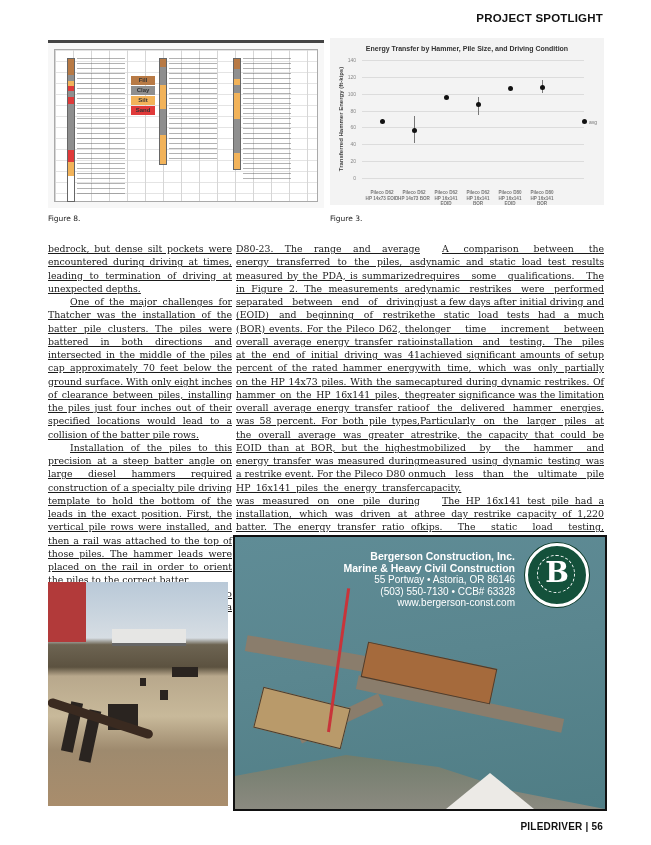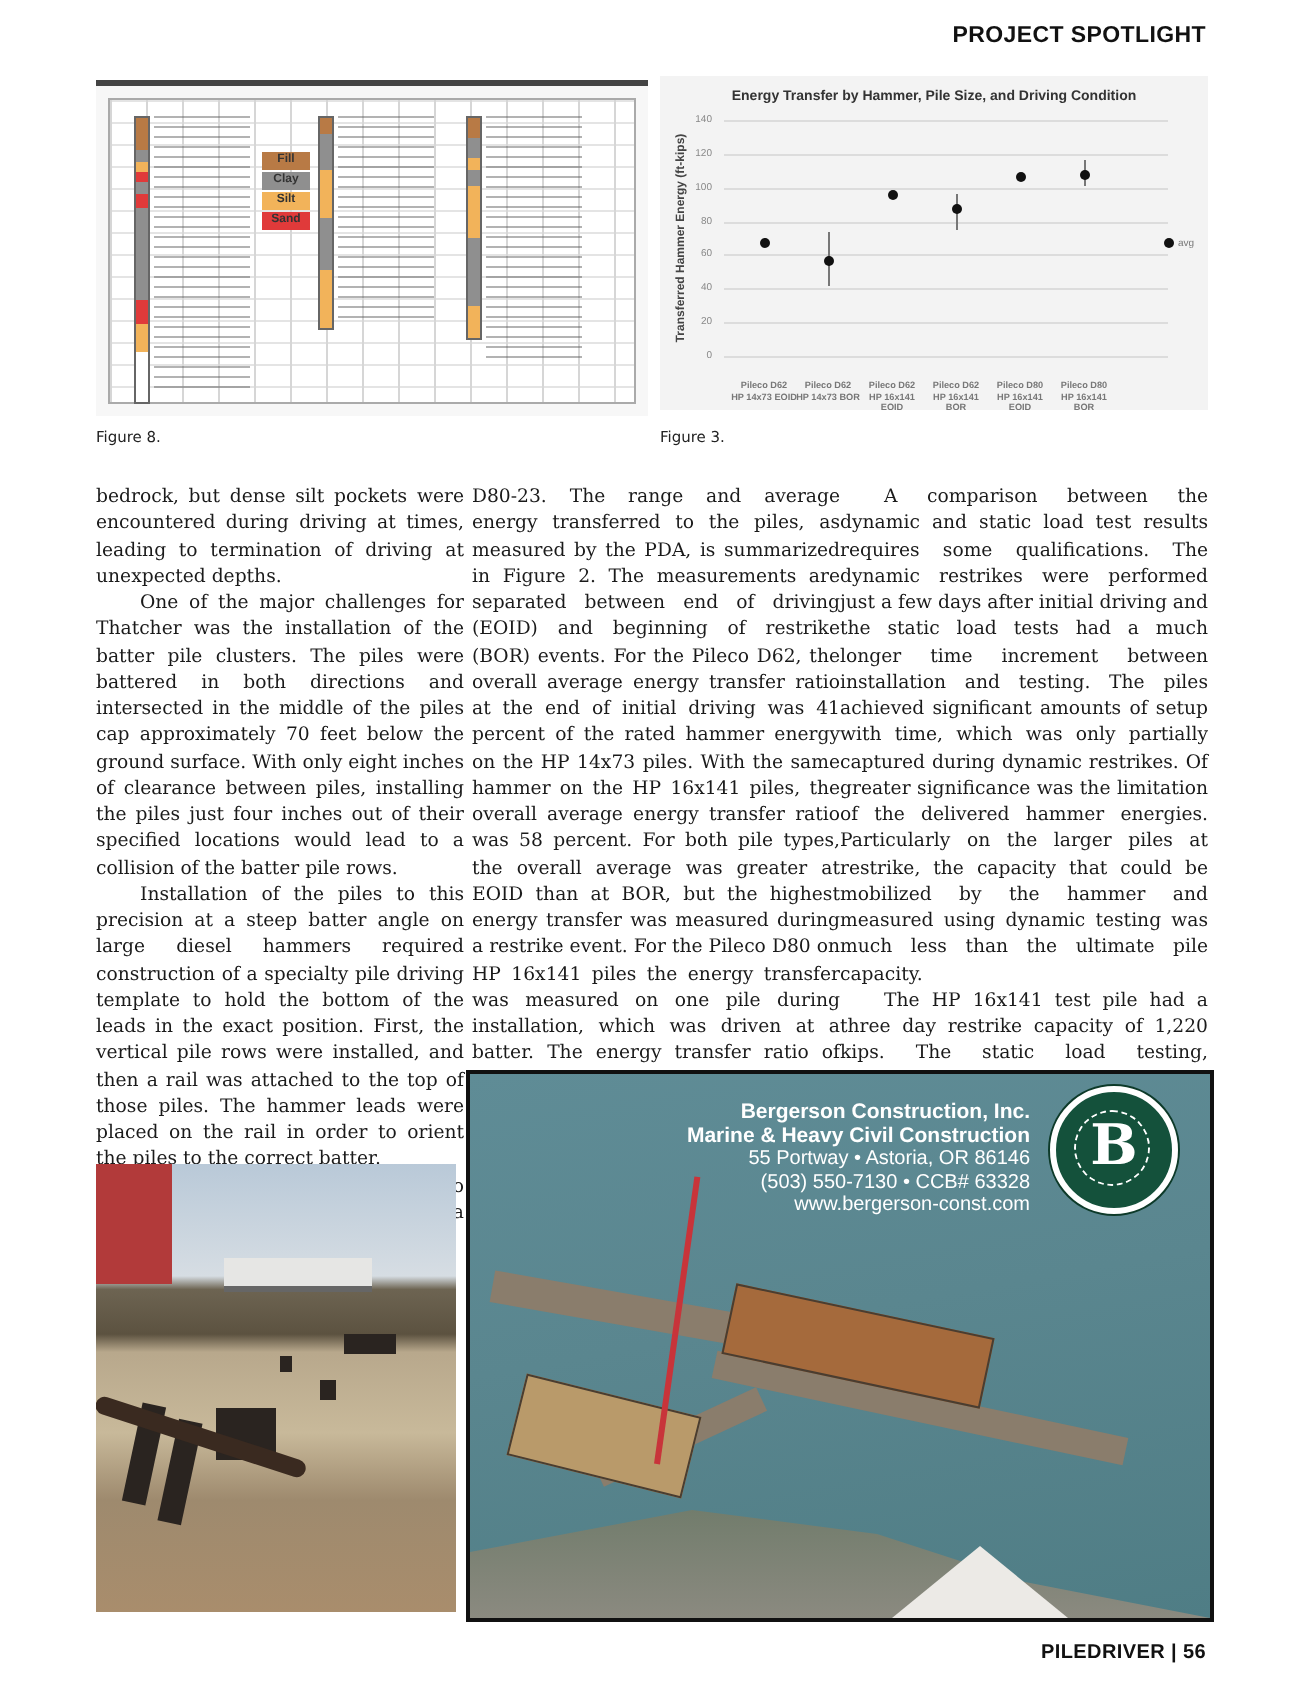--- a/index.html
+++ b/index.html
@@ -20,21 +20,21 @@
   .ylabel { position:absolute; left:-44px; top:78px; transform:rotate(-90deg); font-family:"Liberation Sans", sans-serif; font-weight:bold; font-size:6px; color:#444; width:110px; text-align:center; }
   .plot { position:absolute; left:32px; top:22px; width:222px; height:126px; }
   .gl { position:absolute; left:0; right:0; height:1px; background:#dcdcdc; }
   .yt { position:absolute; left:-20px; font-family:"Liberation Sans", sans-serif; font-size:5px; color:#888; width:14px; text-align:right; }
   .pt { position:absolute; width:5px; height:5px; background:#111; border-radius:50%; margin-left:-2.5px; margin-top:-2.5px; }
   .eb { position:absolute; width:1px; background:#777; }
   .xl { position:absolute; top:130px; width:34px; margin-left:-17px; font-family:"Liberation Sans", sans-serif; font-size:4.6px; font-weight:bold; color:#777; text-align:center; line-height:5.5px; }
   .avg { position:absolute; font-family:"Liberation Sans", sans-serif; font-size:5px; color:#777; }
   .caption { position:absolute; top:214px; font-family:"DejaVu Sans", sans-serif; font-size:7.5px; color:#222; }
   .col { position:absolute; top:242px; width:184px; font-size:9.35px; line-height:13.25px; text-align:justify; hyphens:manual; }
-  .col p { margin:0; text-indent:0; }
+  .col p { margin:0; text-indent:0;text-decoration:underline; }
   .col p.ind { text-indent:22px; }
   .photo1 { position:absolute; left:48px; top:582px; width:180px; height:224px; overflow:hidden;
     background: linear-gradient(to bottom, #b9c9d8 0%, #d6dde3 25%, #6d6452 28%, #5c5240 38%, #b8a88c 42%, #c8b99a 60%, #9e8a6e 75%, #a98d6c 100%); }
   .p1-crane { position:absolute; left:0; top:0; width:38px; height:60px; background:#b23a3a; }
   .p1-bldg { position:absolute; left:64px; top:47px; width:74px; height:14px; background:#e6e6e4; border-bottom:3px solid #666; }
   .p1-pipe { position:absolute; left:0; top:115px; width:110px; height:9px; background:#3a2a20; transform:rotate(18deg); transform-origin:left; border-radius:5px; }
   .p1-pile { position:absolute; background:#2a2420; }
   .ad { position:absolute; left:233px; top:535px; width:370px; height:272px; border:2px solid #111; overflow:hidden;
     background: linear-gradient(170deg, #5f8c96 0%, #5a868f 45%, #4f7d85 100%); }
   .ad-text { position:absolute; right:90px; top:14px; text-align:right; color:#fff; font-family:"Liberation Sans", sans-serif; line-height:11.5px; }

